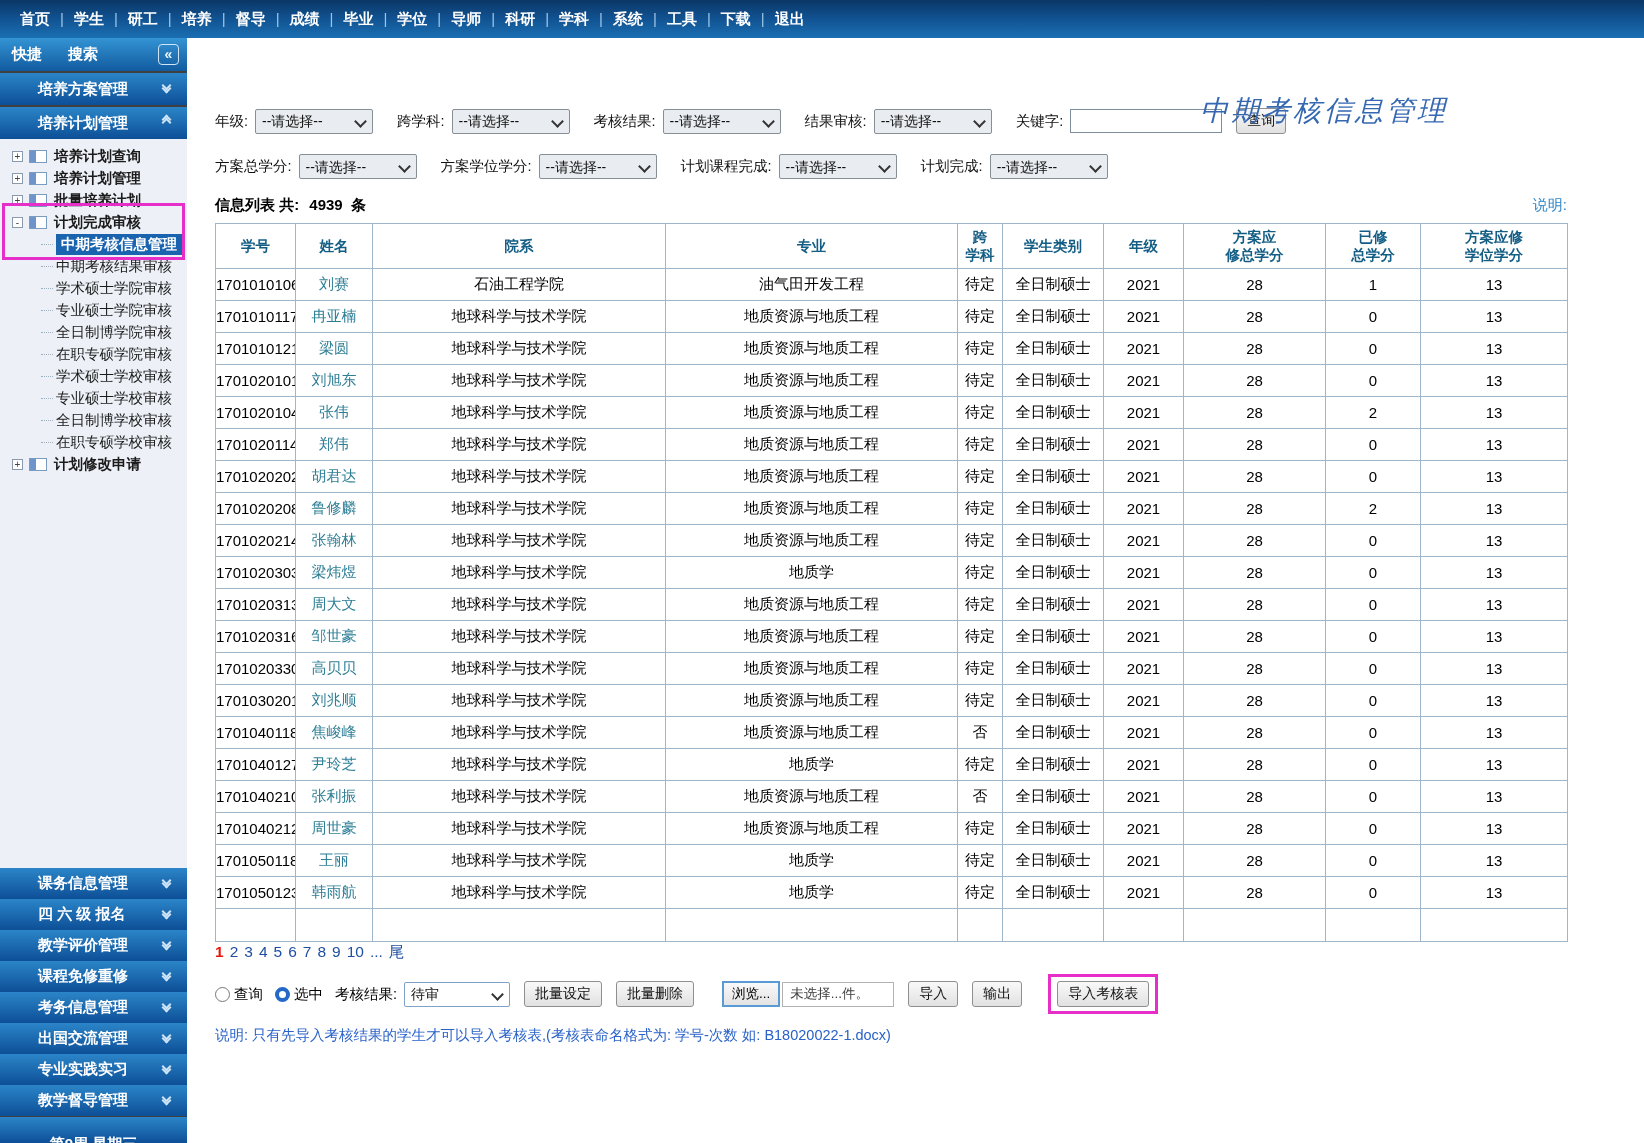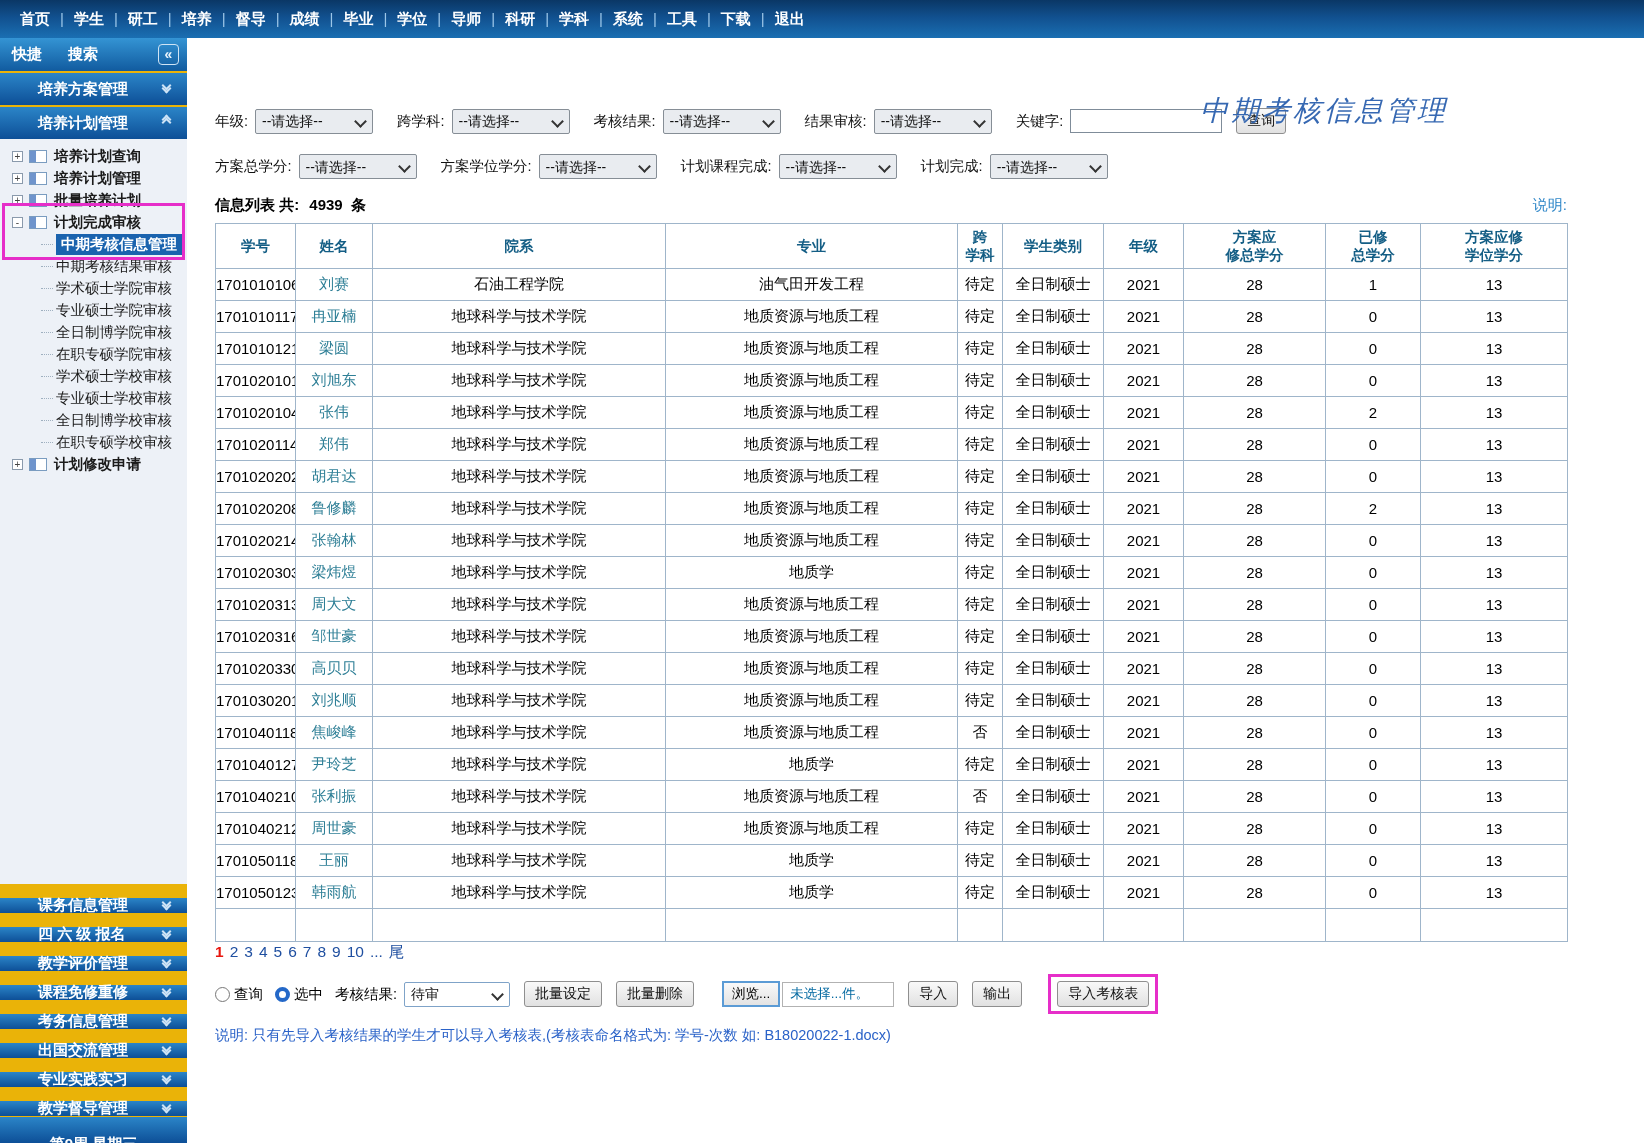--- a/index.html
+++ b/index.html
@@ -5,29 +5,29 @@
   *{box-sizing:border-box;margin:0;padding:0}
   html,body{width:1644px;height:1143px;overflow:hidden;background:#fff;
     font-family:"Liberation Sans",sans-serif;}
   
   .topnav{height:38px;background:linear-gradient(180deg,#0a3765 0%,#11508f 45%,#1a6fb2 100%);
     display:flex;align-items:center;padding-left:14px;color:#fff;font-size:15px;font-weight:bold}
   .navitem{padding:0 6px;cursor:pointer;white-space:nowrap}
   .sep{color:#9cc6e8;font-weight:normal;padding:0 4px}
   
   .layout{display:flex;height:1105px}
-  .sidebar{width:187px;background:#eab308;display:flex;flex-direction:column;flex-shrink:0;position:relative}
+  .sidebar{width:187px;background:#404040;display:flex;flex-direction:column;flex-shrink:0;position:relative}
   .qbar{height:33px;background:linear-gradient(180deg,#3494d4,#115b9f);display:flex;align-items:center;
     color:#fff;font-weight:bold;font-size:15px;position:relative}
   .qbar .q1{margin-left:12px}.qbar .q2{margin-left:26px}
   .collapse{position:absolute;right:8px;top:6px;width:21px;height:21px;border:1px solid #cfe4f5;border-radius:4px;
     text-align:center;line-height:19px;font-size:14px;font-weight:bold;color:#eaf4fc;cursor:pointer}
   .sbar{height:32px;margin-top:2px;background:linear-gradient(180deg,#2b85c8,#0d4f97);display:flex;align-items:center;
     color:#fff;font-weight:bold;font-size:15px;padding-left:38px;position:relative;cursor:pointer}
-  .sbar.b{height:15px;margin-top:14px}
+  .sbar.b{height:31px;margin-top:0}
   .chev{position:absolute;right:14px;top:50%;margin-top:-8px;width:14px;height:16px}
   .chev i{display:block;width:7px;height:7px;border-right:2px solid #cde3f6;border-bottom:2px solid #cde3f6;
     transform:rotate(45deg);margin:1px auto 0}
   .chev i+i{margin-top:-4px}
   .chev.up i{transform:rotate(225deg)}
   .chev.up i+i{margin-top:-4px}
   .tree{flex:1;background:#edf1f7;padding-top:7px;overflow:hidden}
   .trow{display:flex;align-items:center;height:21px;margin-bottom:1px;font-size:14.5px;color:#1b1b1b;cursor:pointer}
   .trow.parent{font-weight:bold}
   .toggle{width:11px;height:11px;border:1px solid #8a9aac;background:#fff;font-size:10px;line-height:9px;
@@ -77,21 +77,21 @@
   .pg.cur{color:#e8170f;font-weight:bold;cursor:default}
   .ctrl{margin-top:11px;display:flex;align-items:center;font-size:14.5px}
   .radio{width:15px;height:15px;border:1px solid #777;border-radius:50%;background:#fff;display:inline-block;
     margin-right:4px;flex-shrink:0;cursor:pointer}
   .radio.checked{border:4.5px solid #2468c8}
   .rlabel{margin-right:12px;cursor:pointer}
   .ctrl .lbl{margin-right:7px}
   .gap{width:14px}
   .browse-btn{height:26px;padding:0 8px;background:linear-gradient(#f9f9f9,#e3e3e3);border:2px solid #5b9bd5;
     border-radius:0;font-size:13.5px;cursor:pointer}
-  .filebox{height:25px;border:1px solid #b2b2b2;padding:0 7px;color:#0369a1;font-size:13.5px;display:flex;
+  .filebox{height:25px;border:1px solid #b2b2b2;padding:0 7px;color:#404040;font-size:13.5px;display:flex;
     align-items:center;width:112px;background:#fff;margin-left:2px}
   .notes{margin-top:11px;font-size:14.5px;color:#2a62c8;line-height:21px}
 </style>
 </head>
 <body>
 
 <div class="topnav">
   <span id="navItems"><span class="navitem">首页</span><span class="sep">|</span><span class="navitem">学生</span><span class="sep">|</span><span class="navitem">研工</span><span class="sep">|</span><span class="navitem">培养</span><span class="sep">|</span><span class="navitem">督导</span><span class="sep">|</span><span class="navitem">成绩</span><span class="sep">|</span><span class="navitem">毕业</span><span class="sep">|</span><span class="navitem">学位</span><span class="sep">|</span><span class="navitem">导师</span><span class="sep">|</span><span class="navitem">科研</span><span class="sep">|</span><span class="navitem">学科</span><span class="sep">|</span><span class="navitem">系统</span><span class="sep">|</span><span class="navitem">工具</span><span class="sep">|</span><span class="navitem">下载</span><span class="sep">|</span><span class="navitem">退出</span></span>
 </div>
 

